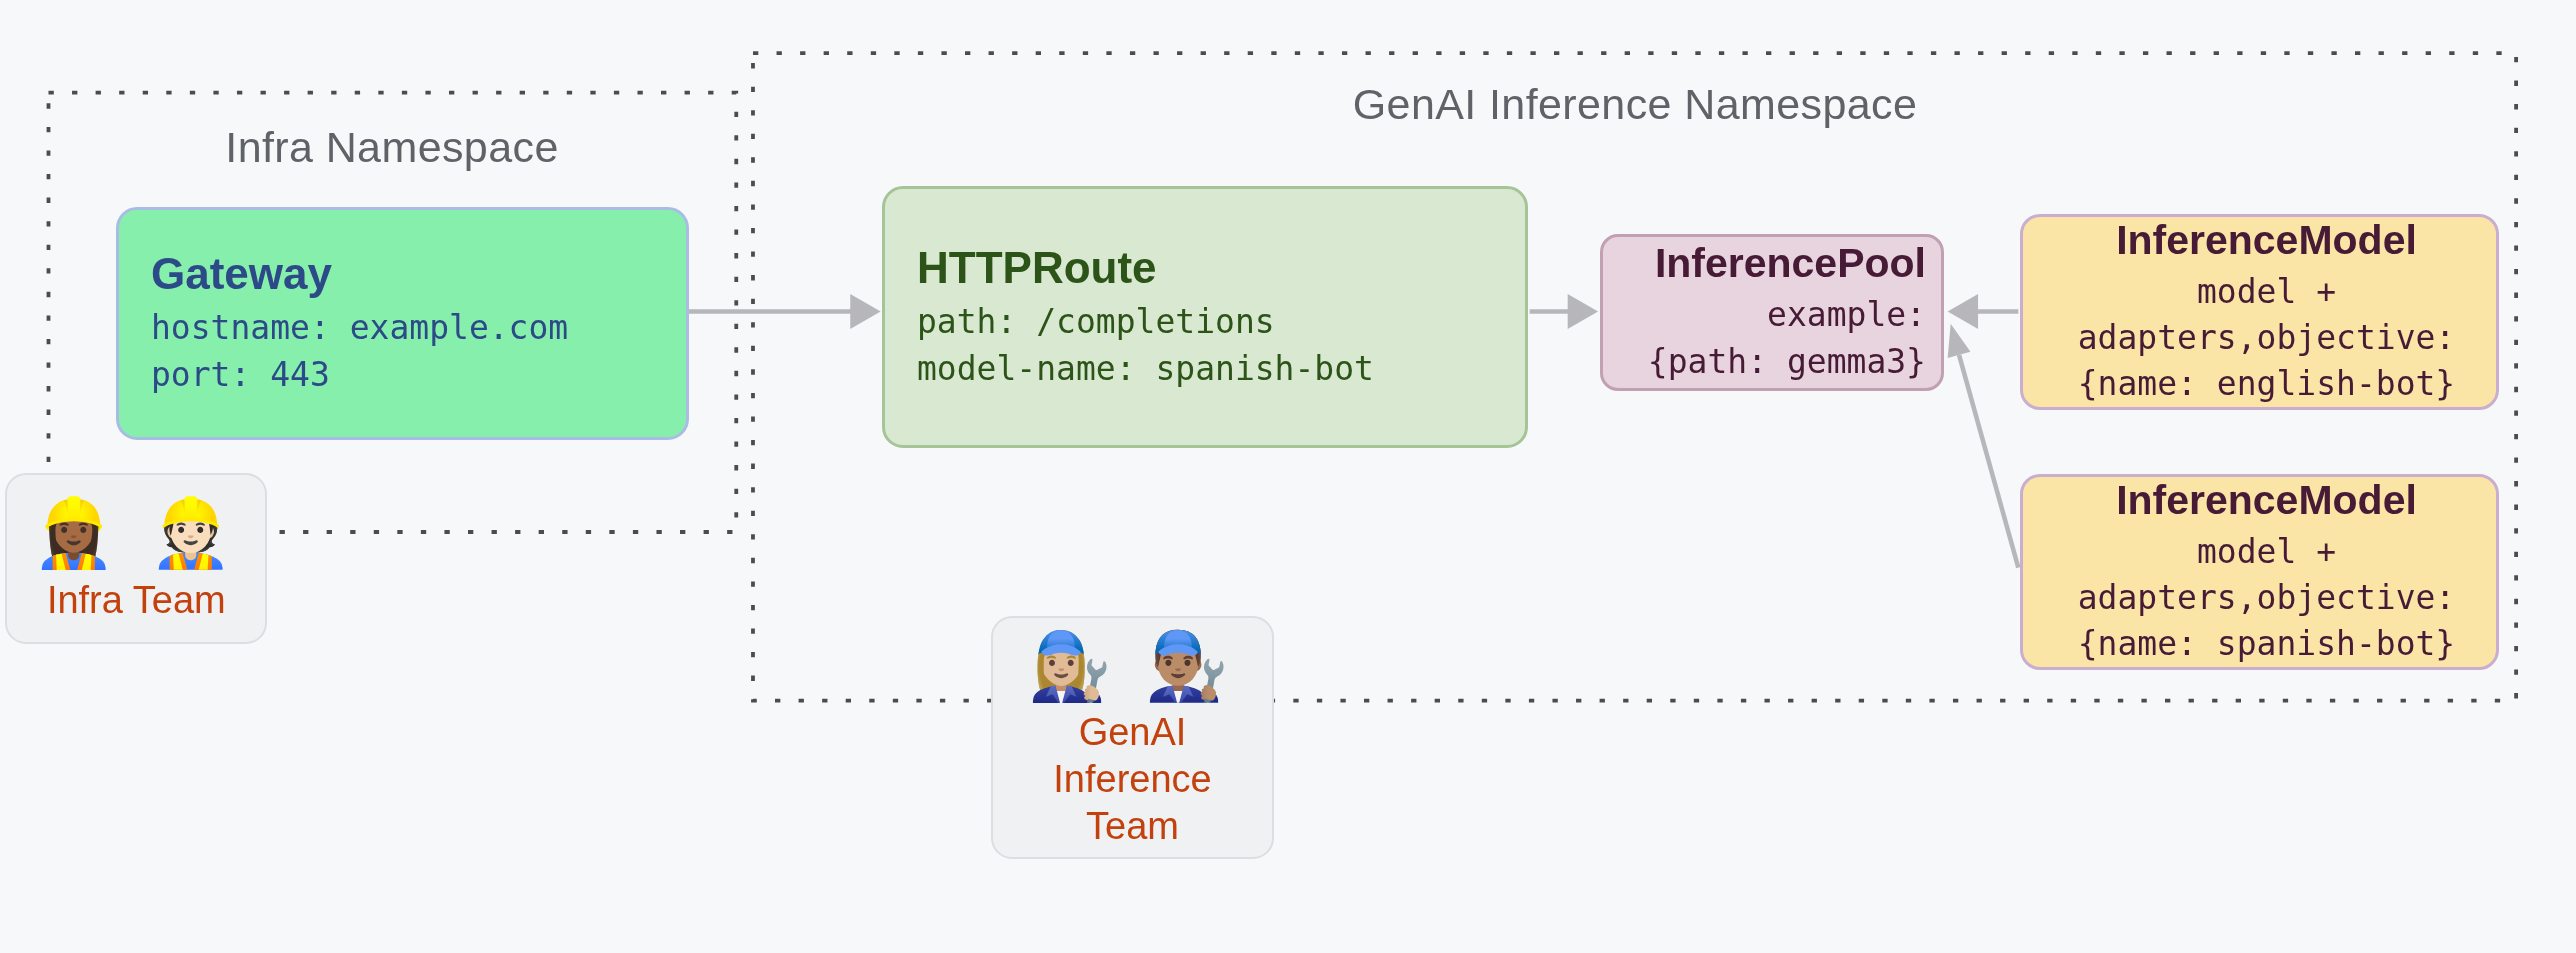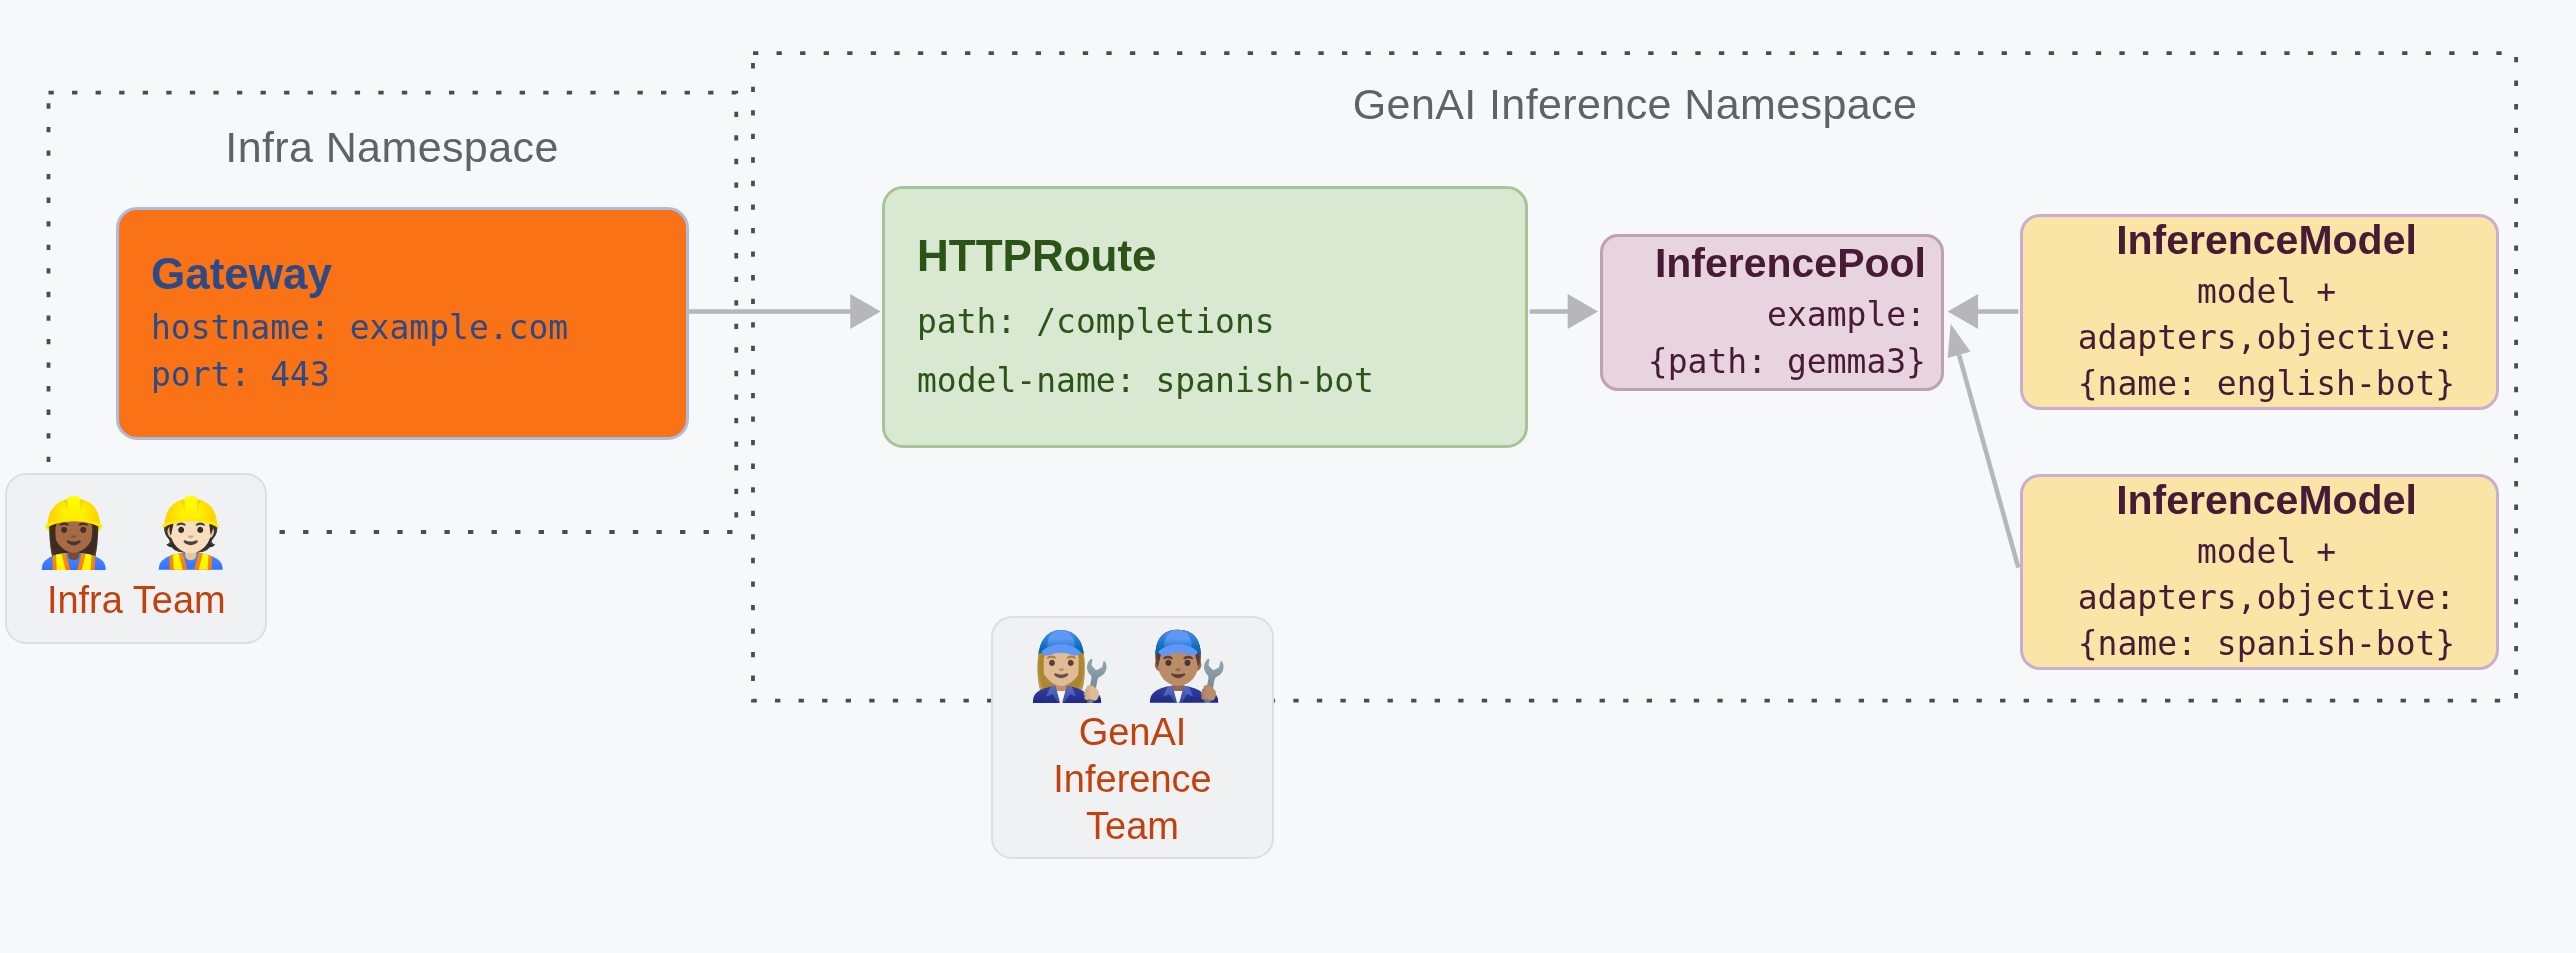--- a/index.html
+++ b/index.html
@@ -32,27 +32,27 @@
     position: absolute; z-index: 2;
     border-radius: 21px; border: 3px solid transparent;
     display: flex; flex-direction: column; justify-content: center;
     padding-left: 32px; padding-right: 15px;
   }
   .node-title { font-size: 44px; font-weight: 700; line-height: 49px; margin-bottom: 6px; }
   .node-line  { font-family: "DejaVu Sans Mono", monospace; font-size: 33px; line-height: 47px; white-space: pre; }
 
   .node.gateway {
     left: 116px; top: 207px; width: 573px; height: 233px;
-    background: #f97316; border-color: #a9bde4;
+    background: #86efac; border-color: #a9bde4;
   }
   .node.gateway .node-title, .node.gateway .node-line { color: #2c4a87; }
 
   .node.httproute {
     left: 882px; top: 186px; width: 646px; height: 262px;
-    background: #d9e8d1; border-color: #a5c497; gap: 12px;
+    background: #d9e8d1; border-color: #a5c497;
   }
   .node.httproute .node-title, .node.httproute .node-line { color: #2d5418; }
 
   .node.pool {
     left: 1600px; top: 234px; width: 344px; height: 157px;
     background: #e7d4de; border-color: #c29fb2; border-radius: 18px;
     padding-left: 27px;
   }
   .node.pool .node-title { font-size: 41px; line-height: 46px; margin-bottom: 4.6px; }
   .node.pool .node-title, .node.pool .node-line { color: #471b36; text-align: right; }

